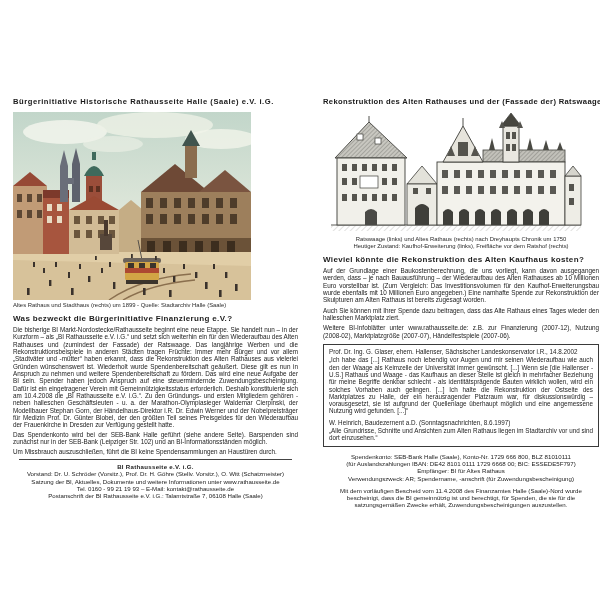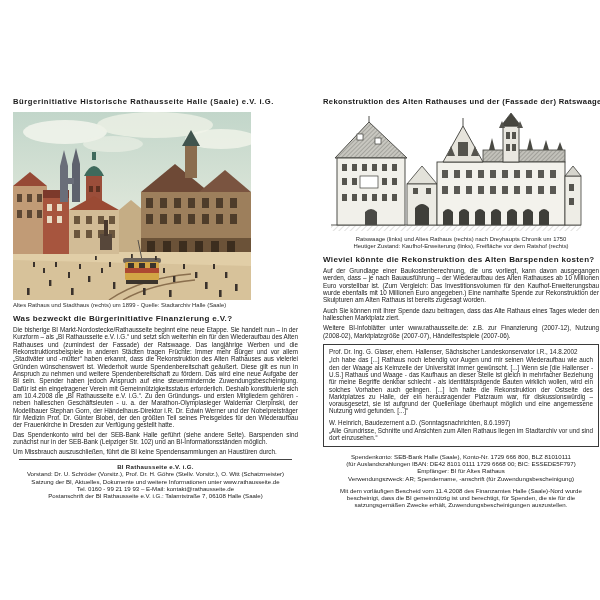--- a/index.html
+++ b/index.html
@@ -348,21 +348,21 @@
         <rect x="242" y="72" width="5" height="7" fill="#55544e"></rect>
           <rect x="242" y="86" width="5" height="7" fill="#55544e"></rect>
       </g>
     </svg>
 
     <div class="img-caption centered">
       <div>Ratswaage (links)  und  Altes Rathaus (rechts) nach Dreyhaupts Chronik um 1750</div>
       <div>Heutiger Zustand: Kaufhof-Erweiterung (links), Freifläche vor dem Ratshof (rechts)</div>
     </div>
 
-    <div class="section-heading">Wieviel könnte die Rekonstruktion des Alten Barspenden kosten?</div>
+    <div class="section-heading">Wieviel könnte die Rekonstruktion des Alten Kaufhaus kosten?</div>
 
     <div class="body-text">Auf der Grundlage einer Baukostenberechnung, die uns vorliegt, kann davon ausgegangen werden, dass – je nach Bauausführung – der Wiederaufbau des Alten Rathauses ab 10 Millionen Euro vorstellbar ist. (Zum Vergleich: Das Investitionsvolumen für den Kaufhof-Erweiterungsbau wurde ebenfalls mit 10 Millionen Euro angegeben.) Eine namhafte Spende zur Rekonstruktion der Skulpturen am Alten Rathaus ist bereits zugesagt worden.</div>
     <div class="body-text" style="margin-top:3px;">Auch Sie können mit Ihrer Spende dazu beitragen, dass das Alte Rathaus eines Tages wieder den halleschen Marktplatz ziert.</div>
     <div class="body-text" style="margin-top:3px;">Weitere BI-Infoblätter unter www.rathausseite.de: z.B. zur Finanzierung (2007-12), Nutzung (2008-02), Marktplatzgröße (2007-07), Händelfestspiele (2007-06).</div>
 
     <div class="quote-box">
       <div class="quote-header">Prof. Dr. Ing. G. Glaser, ehem. Hallenser, Sächsischer Landeskonservator i.R., 14.8.2002</div>
       <div class="quote-body">„Ich habe das [...] Rathaus noch lebendig vor Augen und mir seinen Wiederaufbau wie auch den der Waage als Keimzelle der Universität immer gewünscht. [...] Wenn sie [die Hallenser - U.S.] Rathaus und Waage - das Kaufhaus an dieser Stelle ist gleich in mehrfacher Beziehung für meine Begriffe denkbar schlecht - als identitätsprägende Bauten wirklich wollen, wird ein solches Vorhaben auch gelingen. [...] Ich halte die Rekonstruktion der Ostseite des Marktplatzes zu Halle, der ein herausragender Platzraum war, für diskussionswürdig – vorausgesetzt, sie ist aufgrund der Quellenlage überhaupt möglich und eine angemessene Nutzung wird gefunden. [...]“</div>
       <div class="quote-header">W. Heinrich, Baudezernent a.D. (Sonntagsnachrichten, 8.6.1997)</div>
       <div class="quote-body">„Alle Grundrisse, Schnitte und Ansichten zum Alten Rathaus liegen im Stadtarchiv vor und sind dort einzusehen.“</div>

